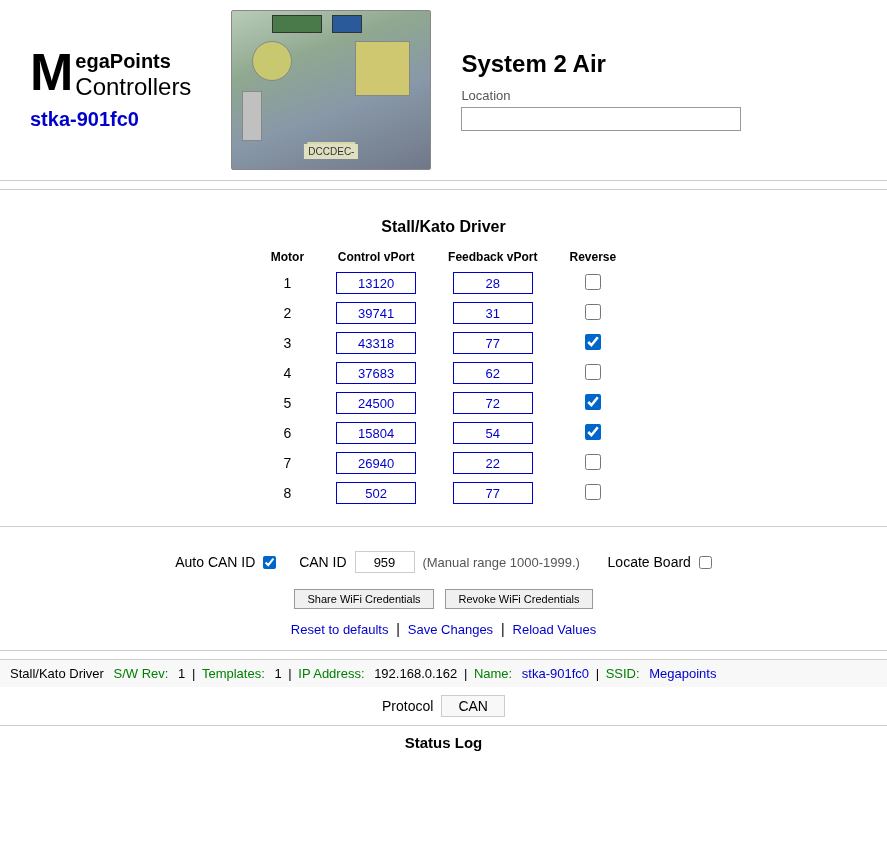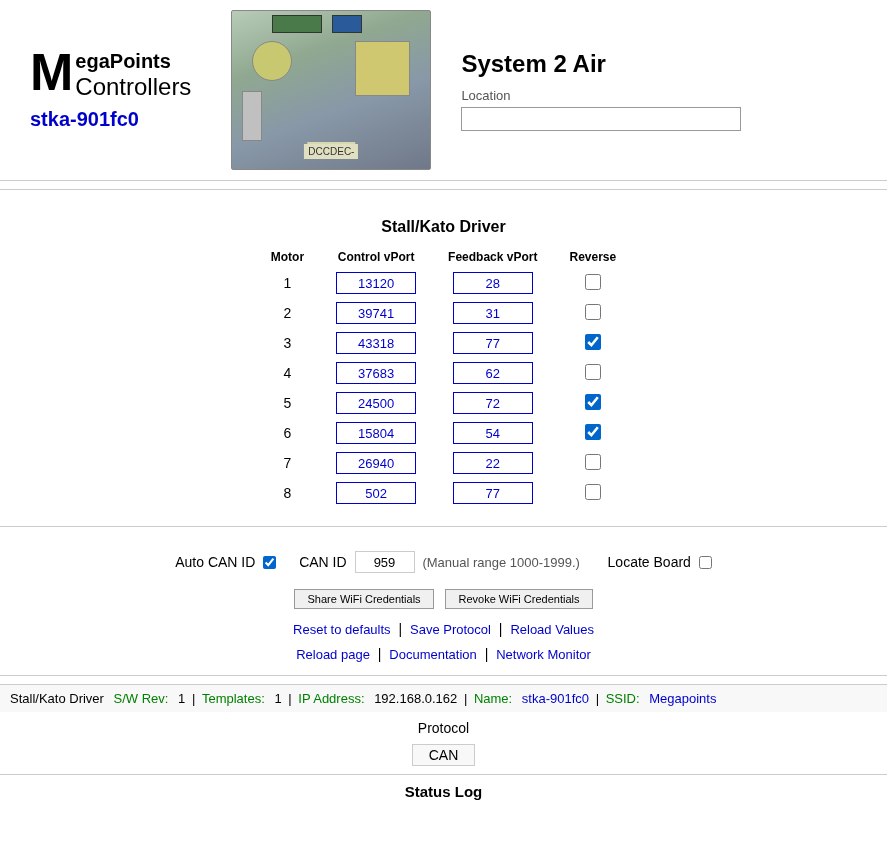--- a/index.html
+++ b/index.html
@@ -45,21 +45,21 @@
     .action-links .sep { color: #000; margin: 0 4px; }
 
     
     .status-bar { background: #f8f8f8; border-top: 1px solid #ccc; padding: 6px 10px; font-size: 13px; display: flex; flex-wrap: wrap; align-items: center; gap: 0; }
     .status-bar .label { color: #000; }
     .status-bar .green { color: #008000; }
     .status-bar .blue { color: #0000cc; }
     .status-bar .sep { color: #000; margin: 0 3px; }
 
     
-    .protocol-row { text-align: center; padding: 8px; display: flex; align-items: center; justify-content: center; gap: 8px; flex-direction: column; }
+    .protocol-row { text-align: center; padding: 8px; display: flex; align-items: center; justify-content: center; gap: 8px; }
     .protocol-label { font-size: 14px; }
     .protocol-badge { border: 1px solid #ccc; padding: 2px 16px; background: #f8f8f8; font-size: 14px; }
 
     
     .status-log-title { text-align: center; font-weight: bold; padding: 8px; border-top: 1px solid #ccc; font-size: 15px; }
     .status-log-area { min-height: 40px; padding: 6px; background: #fff; }
 
     .logo-wrapper { display: flex; flex-direction: column; align-items: flex-start; padding: 0 10px; }
 
     input[type="checkbox"]:checked { accent-color: #0066cc; }
@@ -185,30 +185,23 @@
 
 <div class="btn-row">
   <button class="btn">Share WiFi Credentials</button>
   <button class="btn">Revoke WiFi Credentials</button>
 </div>
 
 <div class="action-links">
   <div>
     <a href="#">Reset to defaults</a>
     <span class="sep">|</span>
-    <a href="#">Save Protocol</a>
+    <a href="#">Save Changes</a>
     <span class="sep">|</span>
     <a href="#">Reload Values</a>
-  </div>
-  <div>
-    <a href="#">Reload page</a>
-    <span class="sep">|</span>
-    <a href="#">Documentation</a>
-    <span class="sep">|</span>
-    <a href="#">Network Monitor</a>
   </div>
 </div>
 
 <hr>
 
 <div class="status-bar">
   <span class="label">Stall/Kato Driver</span>
   <span class="sep">&nbsp;</span>
   <span class="green">S/W Rev:</span>
   <span class="sep">&nbsp;</span>

